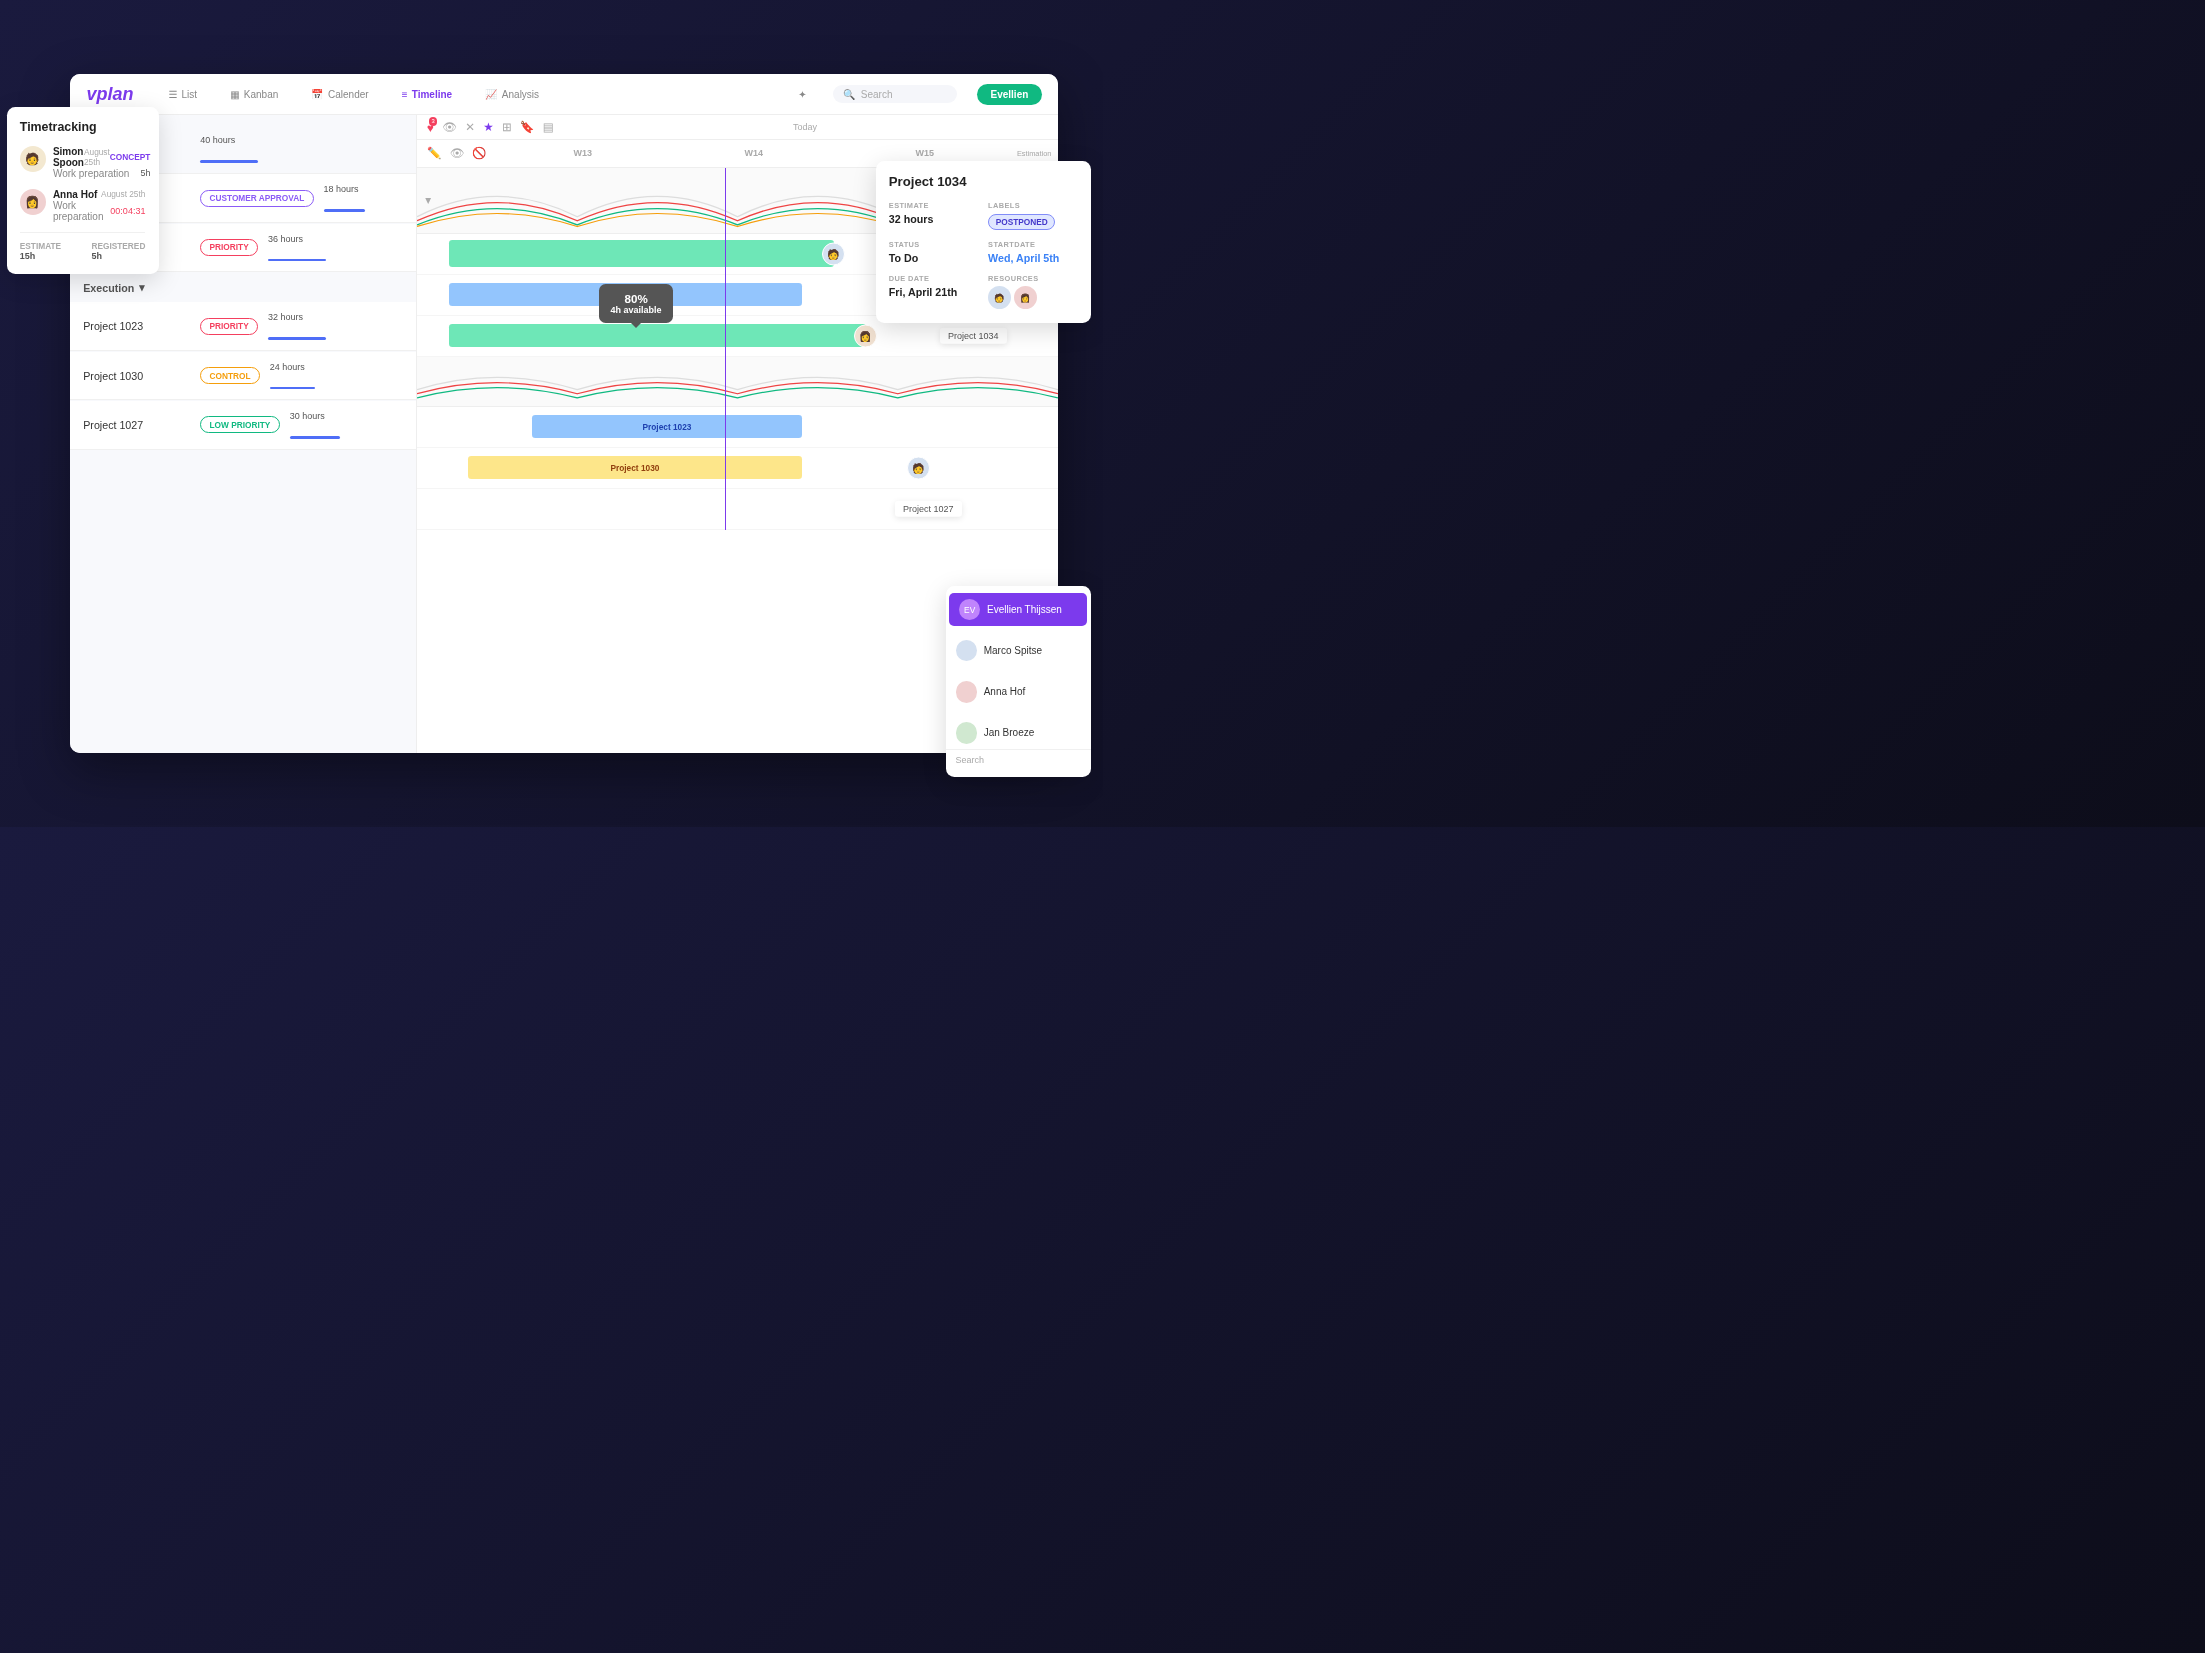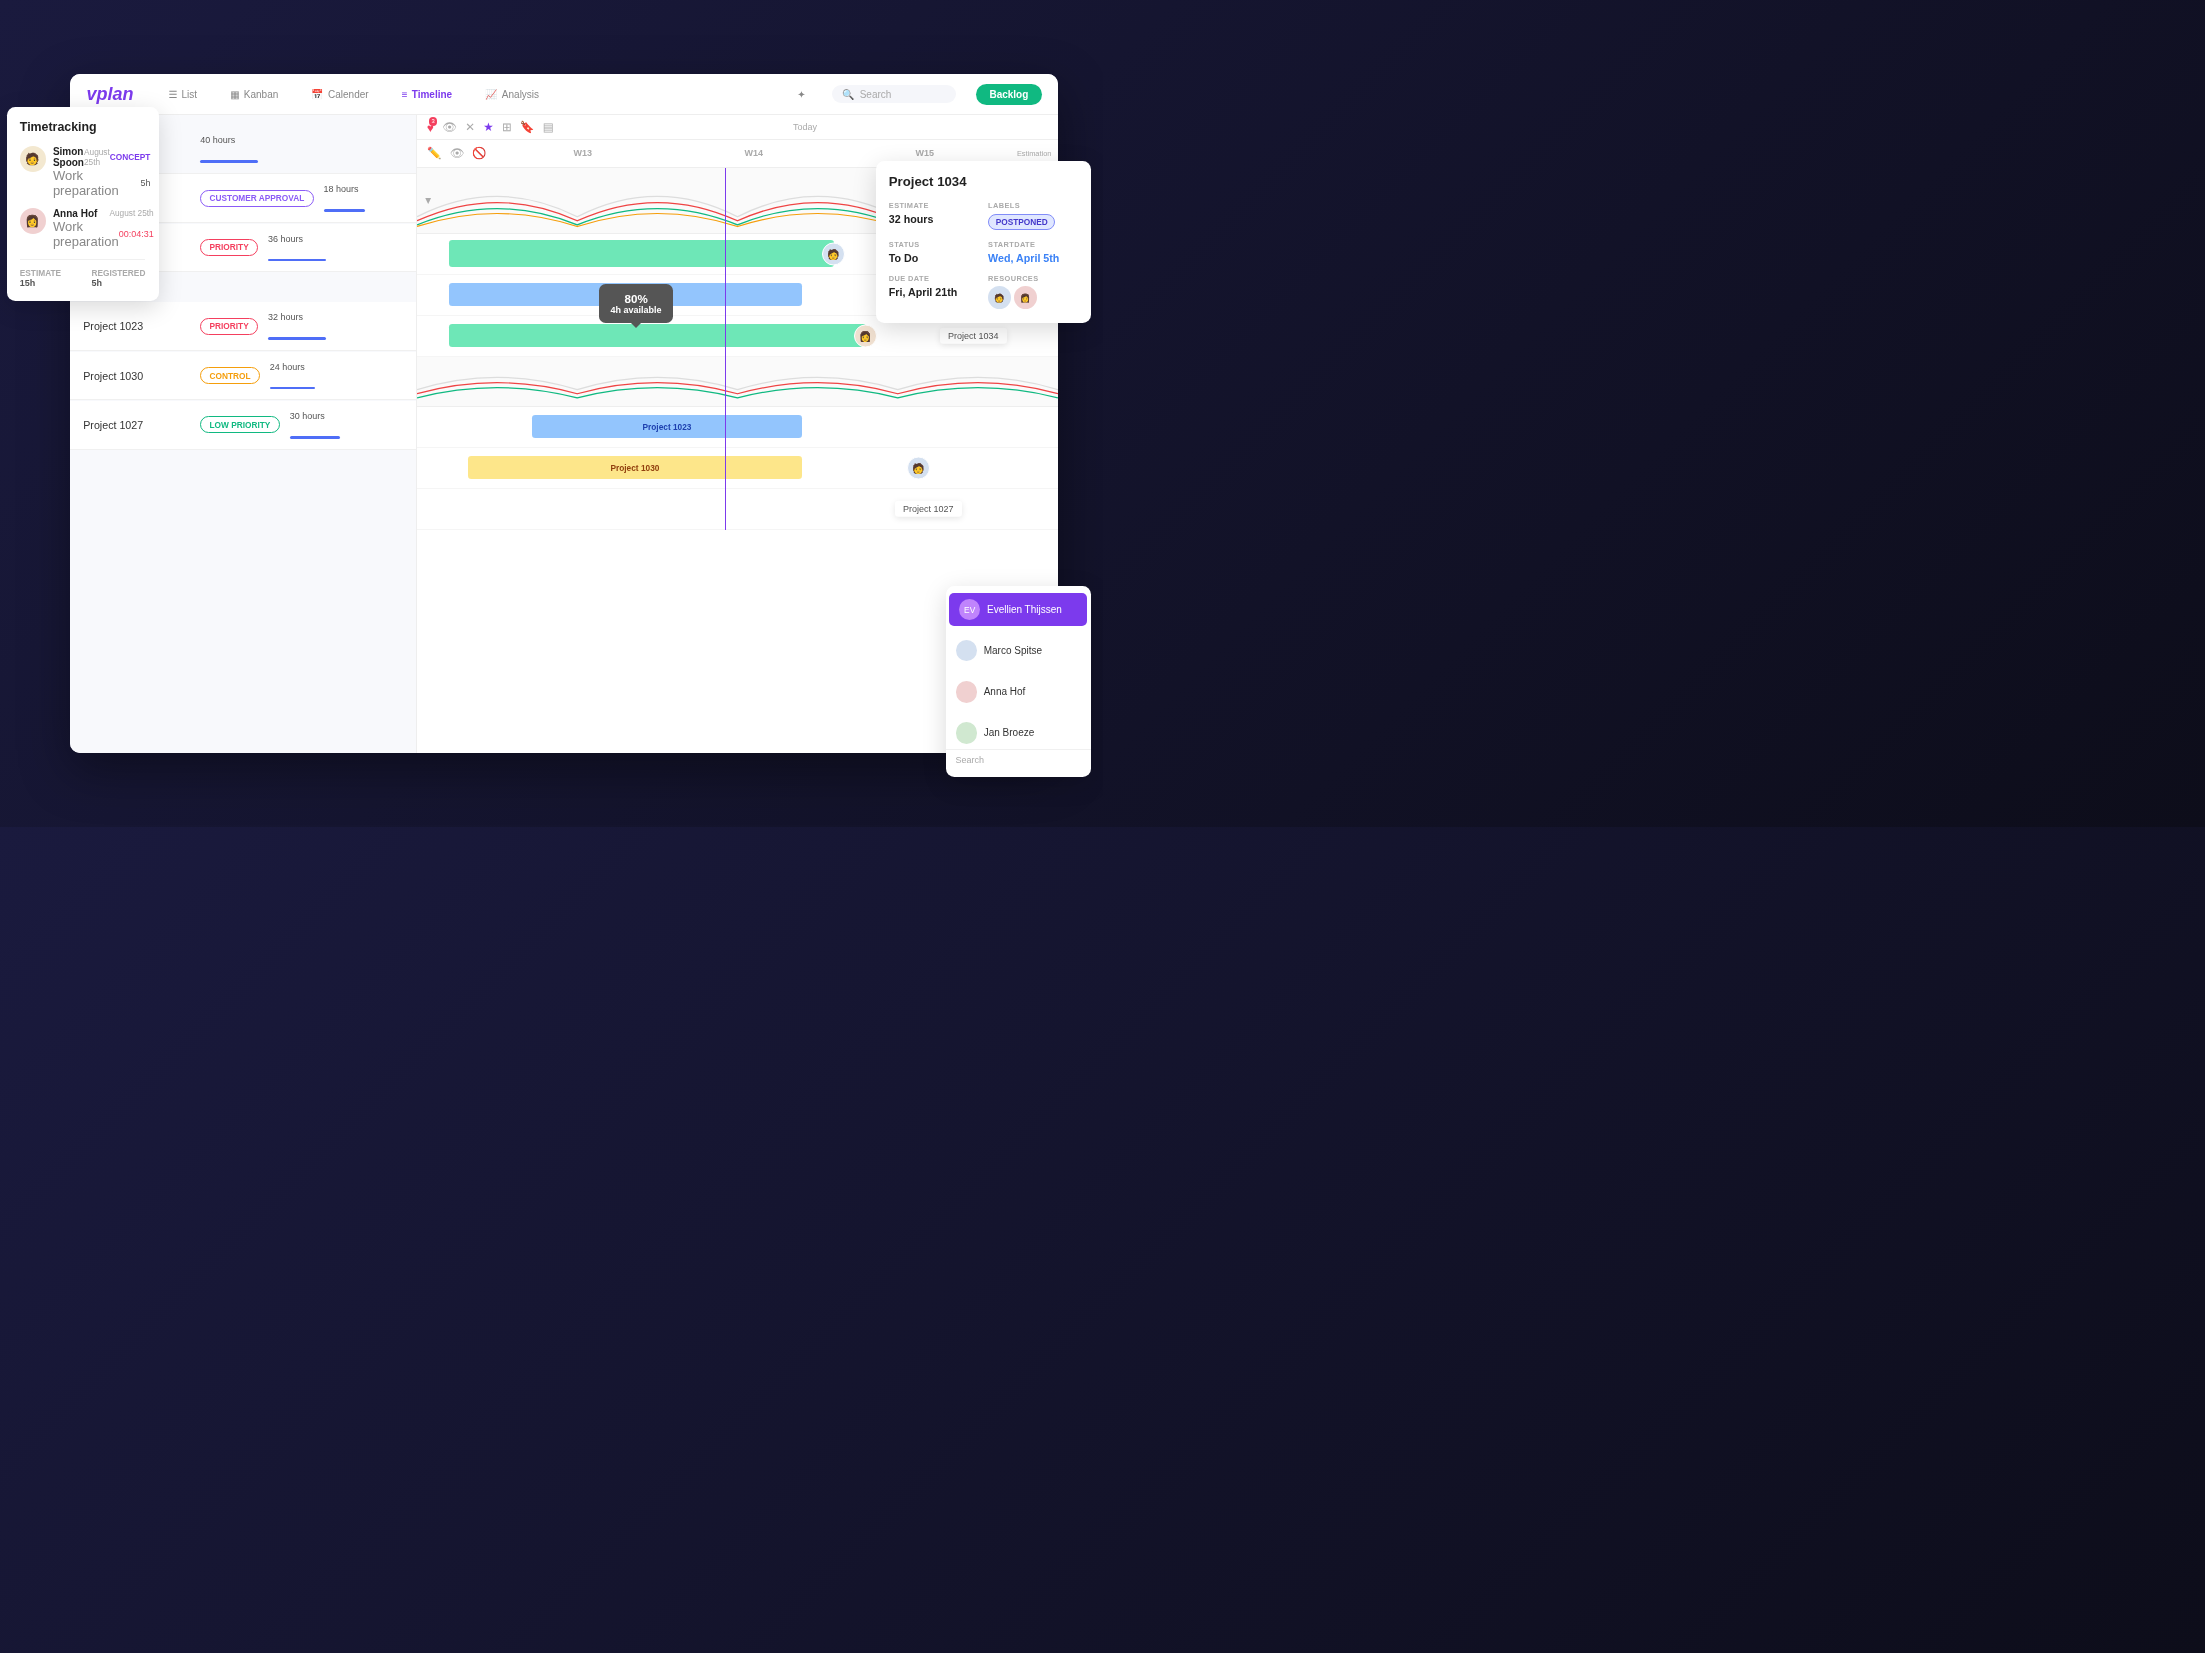--- a/index.html
+++ b/index.html
@@ -315,21 +315,21 @@
       background: #ddd;
       overflow: hidden;
       flex-shrink: 0;
       display: flex;
       align-items: center;
       justify-content: center;
       font-size: 9px;
     }
     .tt-info { flex: 1; }
     .tt-name { font-size: 10px; font-weight: 600; color: #222; }
-    .tt-task { font-size: 13px; color: #888; }
+    .tt-task { font-size: 10px; color: #888; }
     .tt-date { font-size: 8.3px; color: #aaa; }
     .tt-tag-concept { font-size: 8.3px; color: #7c3aed; font-weight: 700; }
     .tt-hours { font-size: 9px; color: #555; text-align: right; }
     .tt-hours-red { font-size: 9px; color: #f43f5e; text-align: right; }
     .tt-footer {
       display: flex;
       justify-content: space-between;
       border-top: 0.8px solid #f0f0f0;
       padding-top: 8.3px;
       margin-top: 3.3px;
@@ -496,21 +496,21 @@
     <div class="nav-item">
       <span>📈</span>
       <span>Analysis</span>
     </div>
     <div class="nav-spacer"></div>
     <div class="nav-item">✦</div>
     <div class="search-bar">
       <span>🔍</span>
       <span>Search</span>
     </div>
-    <button class="backlog-btn">Backlog</button>
+    <button class="backlog-btn">Evellien</button>
   </div>
 
   <div class="content-area">
 
     <div class="left-panel">
 
       <div style="height:10px; background:#f8f9fc;"></div>
 
       <div class="project-row" style="background:#f8f9fc;">
         <div class="project-name"></div>

